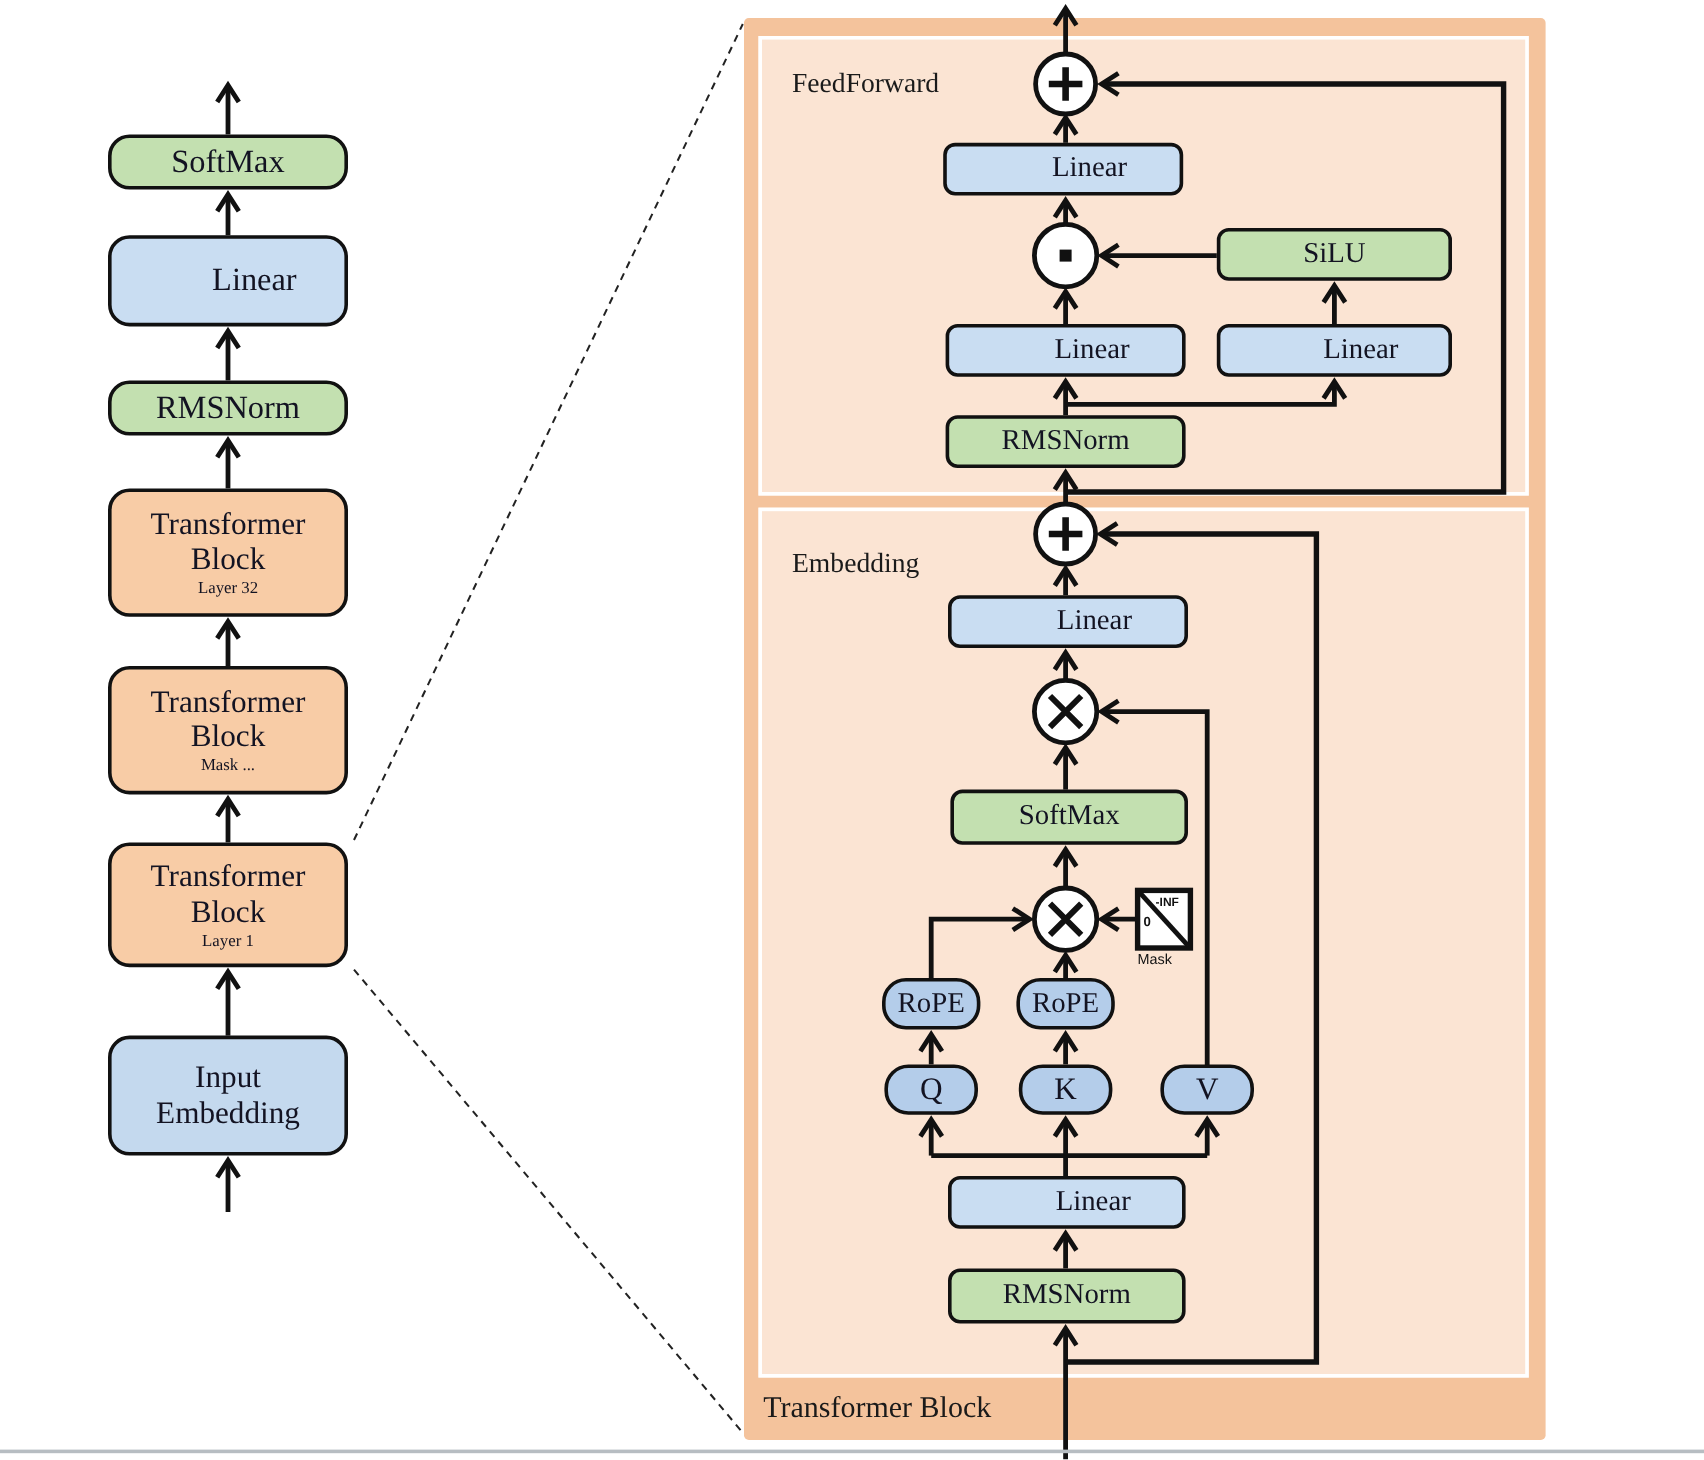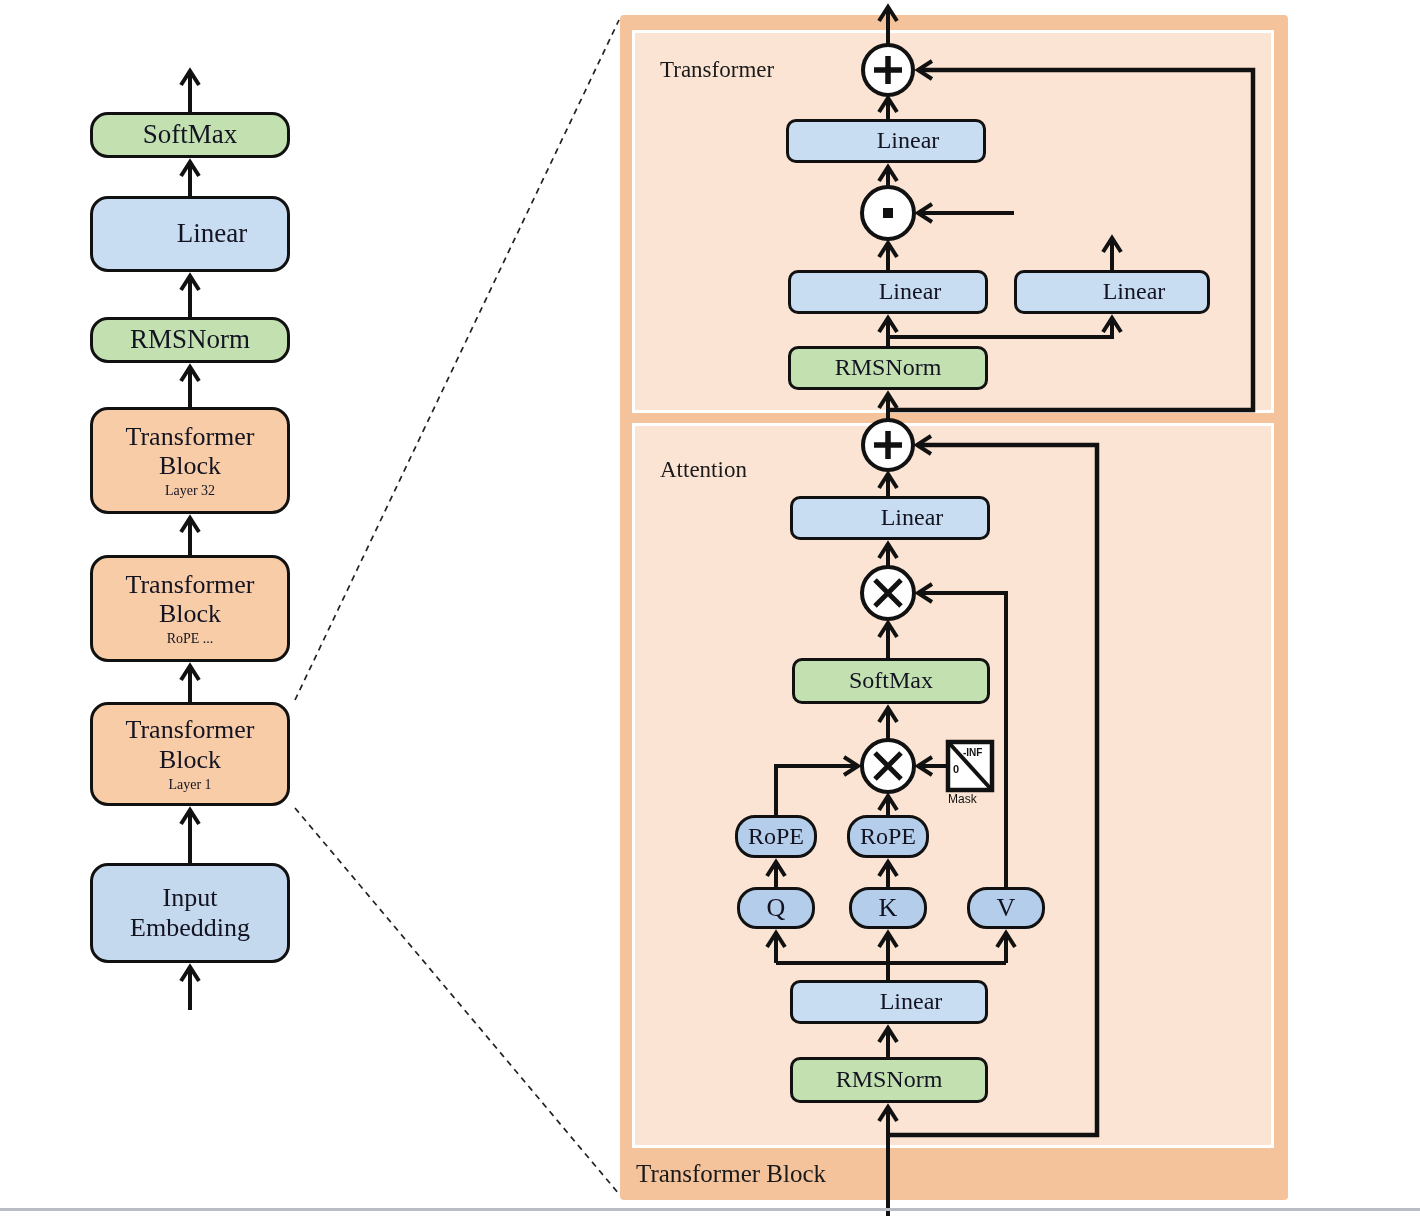--- a/index.html
+++ b/index.html
@@ -123,36 +123,39 @@
   </div>
   <div class="node r18 fill-green t27" style="left:90px;top:317px;width:200px;height:46px;">
     <span>RMSNorm</span>
   </div>
   <div class="node r18 fill-orange t26" style="left:90px;top:407px;width:200px;height:107px;">
     <span>Transformer Block</span>
     <span class="sub">Layer 32</span>
   </div>
   <div class="node r18 fill-orange t26" style="left:90px;top:555px;width:200px;height:107px;">
     <span>Transformer Block</span>
-    <span class="sub">RoPE ...</span>
+    <span class="sub">Mask ...</span>
   </div>
   <div class="node r18 fill-orange t26" style="left:90px;top:702px;width:200px;height:104px;">
     <span>Transformer Block</span>
     <span class="sub">Layer 1</span>
   </div>
   <div class="node r18 fill-blue2 t26" style="left:90px;top:863px;width:200px;height:100px;padding:0 30px;">
     <span>Input Embedding</span>
   </div>
 
-  <div class="seclabel" style="left:660px;top:57px;">Transformer</div>
-  <div class="seclabel" style="left:660px;top:457px;">Attention</div>
+  <div class="seclabel" style="left:660px;top:57px;">FeedForward</div>
+  <div class="seclabel" style="left:660px;top:457px;">Embedding</div>
   <div class="paneltitle" style="left:636px;top:1160px;">Transformer Block</div>
 
   <div class="node r10 fill-blue t24" style="left:786px;top:119px;width:200px;height:44px;">
     <span>Linear</span>
+  </div>
+  <div class="node r10 fill-green t24" style="left:1014px;top:190px;width:196px;height:44px;">
+    <span>SiLU</span>
   </div>
   <div class="node r10 fill-blue t24" style="left:788px;top:270px;width:200px;height:44px;">
     <span>Linear</span>
   </div>
   <div class="node r10 fill-blue t24" style="left:1014px;top:270px;width:196px;height:44px;">
     <span>Linear</span>
   </div>
   <div class="node r10 fill-green t24" style="left:788px;top:346px;width:200px;height:44px;">
     <span>RMSNorm</span>
   </div>

